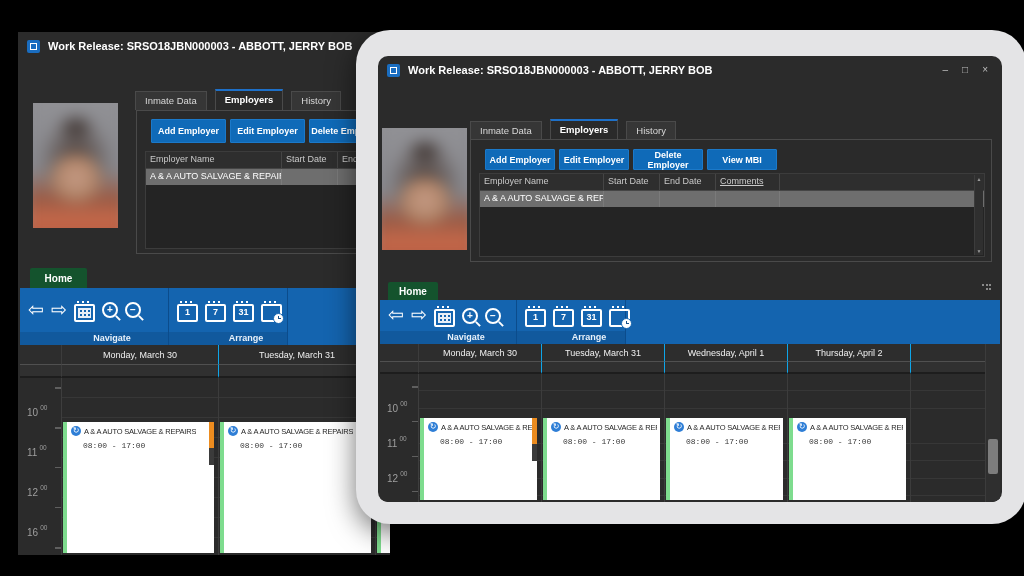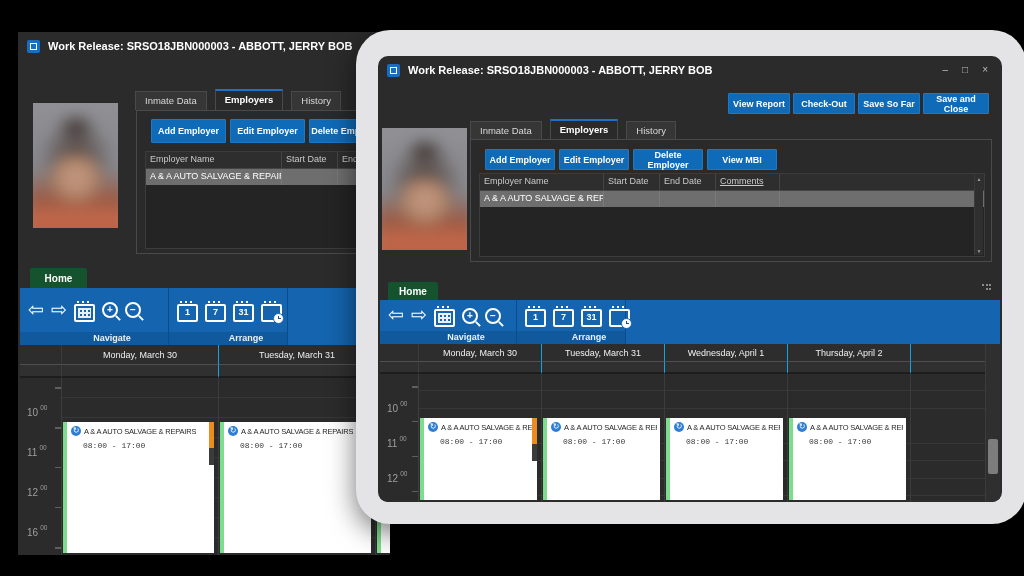--- a/index.html
+++ b/index.html
@@ -293,26 +293,20 @@
 <div class="tablet">
 <div class="win fg">
   <div class="titlebar">
     <span class="appicon"></span>
     <span class="title">Work Release: SRSO18JBN000003 - ABBOTT, JERRY BOB</span>
     <span class="spacer"></span>
     <span class="winctl">–</span>
     <span class="winctl">□</span>
     <span class="winctl last">×</span>
   </div>
-  <div class="action-row">
-    <button class="btn">View Report</button>
-    <button class="btn">Check-Out</button>
-    <button class="btn">Save So Far</button>
-    <button class="btn wide">Save and Close</button>
-  </div>
   <div class="photo">
         <div class="mug"></div>
       </div>
   <div class="tabstrip">
     <div class="tab">Inmate Data</div>
     <div class="tab active">Employers</div>
     <div class="tab">History</div>
   </div>
   <div class="emp-panel">
     <div class="emp-buttons">

